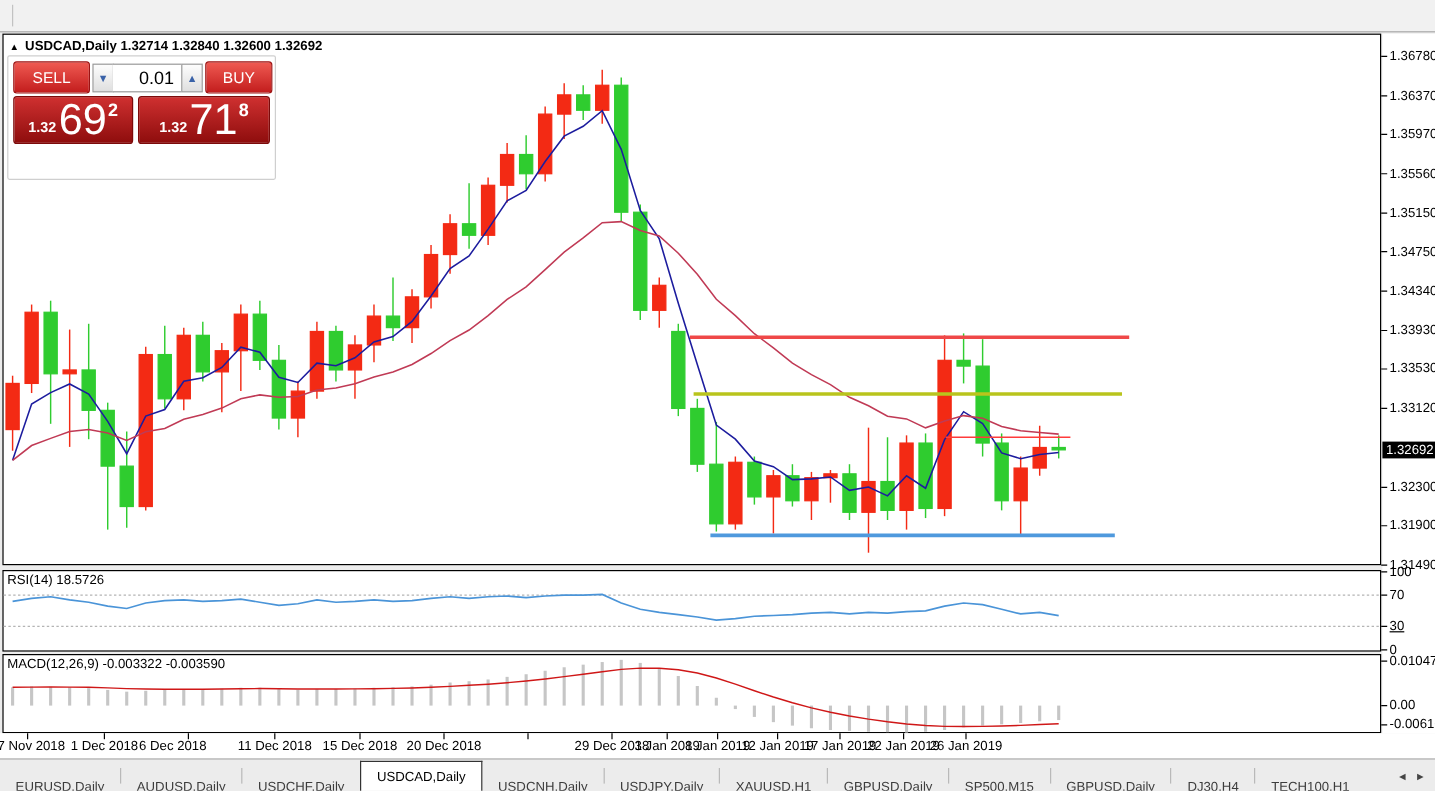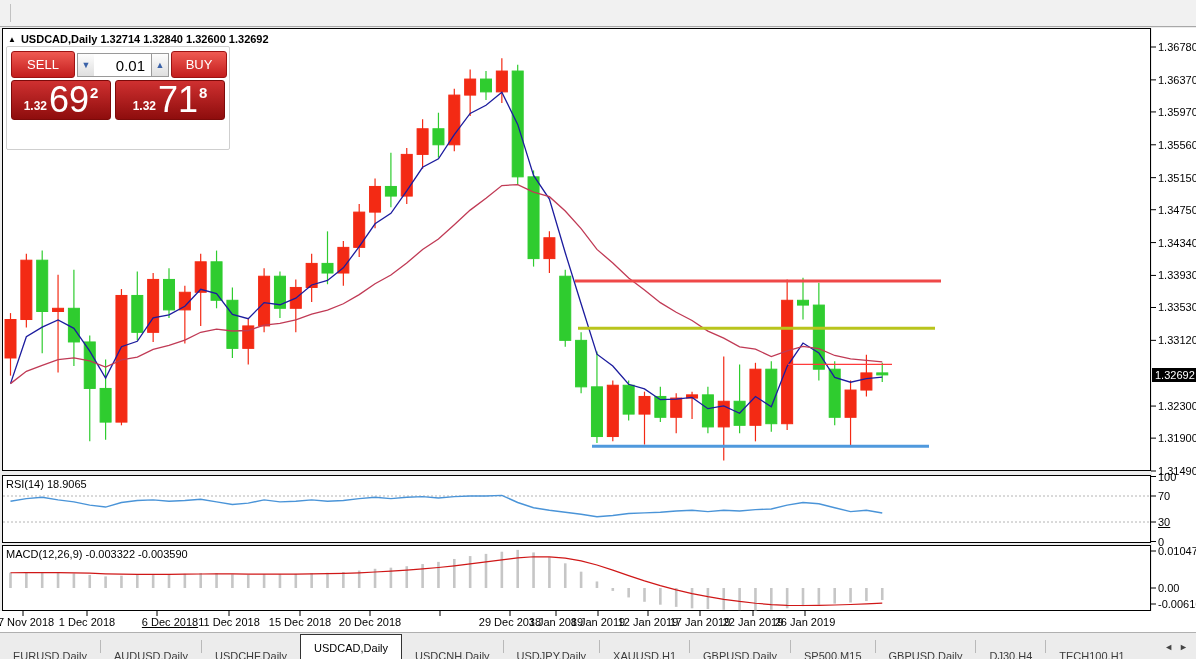--- a/index.html
+++ b/index.html
@@ -298,28 +298,28 @@
       <div class="axlab" style="left: 1158px; top: 301.491px;">1.33530</div>
       <div class="axlab" style="left: 1158px; top: 334.353px;">1.33120</div>
       <div class="axlab" style="left: 1158px; top: 400.077px;">1.32300</div>
       <div class="axlab" style="left: 1158px; top: 432.138px;">1.31900</div>
       <div class="axlab" style="left: 1158px; top: 465px;">1.31490</div>
       <div class="axlab badge" style="left: 1152px; top: 367.658px;">1.32692</div>
       <div class="axlab" style="left: 1158px; top: 470.5px;">100</div>
       <div class="axlab" style="left: 1158px; top: 490px;">70</div>
       <div class="axlab" style="left: 1158px; top: 516px; text-decoration: underline;">30</div>
       <div class="axlab" style="left: 1158px; top: 535.5px;">0</div>
-      <div class="panelab" style="left: 6px; top: 478px;">RSI(14) 18.9065</div>
+      <div class="panelab" style="left: 6px; top: 478px;">RSI(14) 18.5726</div>
       <div class="axlab" style="left: 1158px; top: 545px;">0.010471</div>
       <div class="axlab" style="left: 1158px; top: 582px;">0.00</div>
       <div class="axlab" style="left: 1158px; top: 598px;">-0.006164</div>
       <div class="panelab" style="left: 6px; top: 548px;">MACD(12,26,9) -0.003322 -0.003590</div>
       <div class="datelab" style="left: 23px; top: 616px;">27 Nov 2018</div>
       <div class="datelab" style="left: 87px; top: 616px;">1 Dec 2018</div>
-      <div class="datelab" style="left: 170px; top: 616px; text-decoration: underline;">6 Dec 2018</div>
+      <div class="datelab" style="left: 144px; top: 616px;">6 Dec 2018</div>
       <div class="datelab" style="left: 229px; top: 616px;">11 Dec 2018</div>
       <div class="datelab" style="left: 300px; top: 616px;">15 Dec 2018</div>
       <div class="datelab" style="left: 370px; top: 616px;">20 Dec 2018</div>
       <div class="datelab" style="left: 440px; top: 588px; margin-top: 48px;">25 Dec 2018</div>
       <div class="datelab" style="left: 510px; top: 616px;">29 Dec 2018</div>
       <div class="datelab" style="left: 556px; top: 616px;">3 Jan 2019</div>
       <div class="datelab" style="left: 598px; top: 616px;">8 Jan 2019</div>
       <div class="datelab" style="left: 648px; top: 616px;">12 Jan 2019</div>
       <div class="datelab" style="left: 700px; top: 616px;">17 Jan 2019</div>
       <div class="datelab" style="left: 753px; top: 616px;">22 Jan 2019</div>

